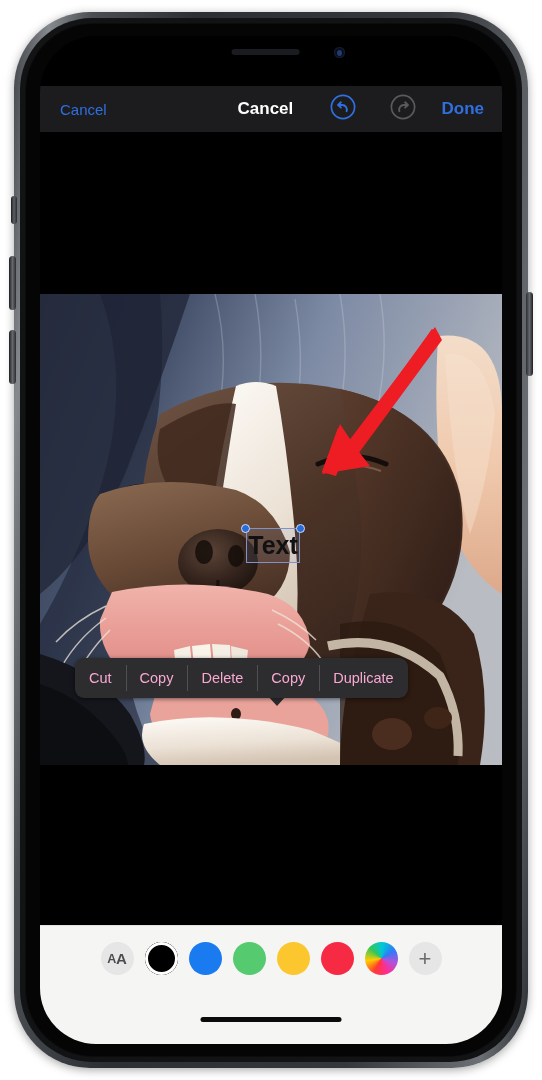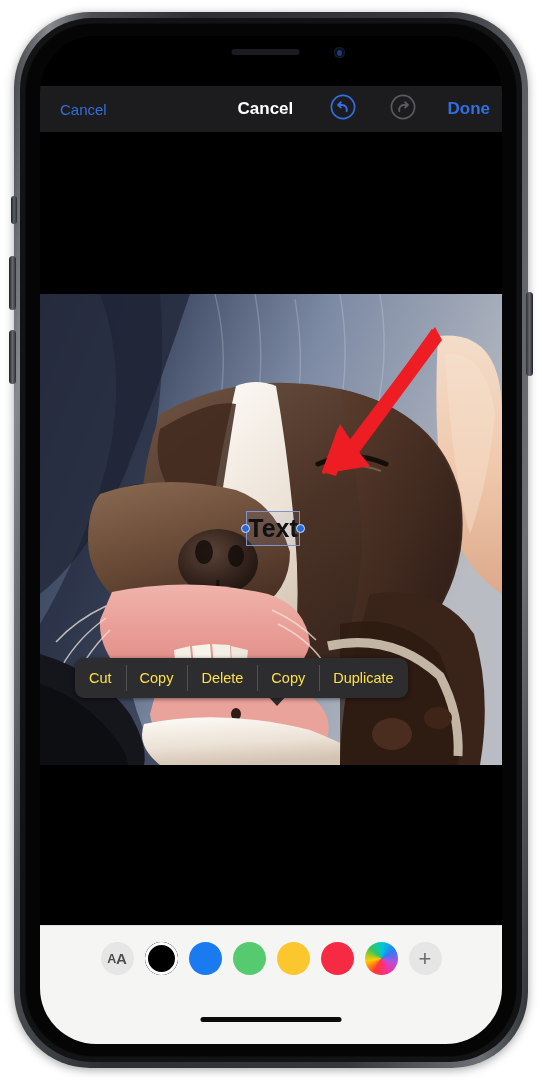--- a/index.html
+++ b/index.html
@@ -110,21 +110,21 @@
   }
   .nav-cancel {
     position:absolute; left:20px; top:50%; transform:translateY(-50%);
     color:#2f6fe0; font-size:15px;
   }
   .nav-title {
     position:absolute; left:50%; transform:translate(-60%,-50%); top:50%;
     color:#fff; font-size:17px; font-weight:bold;
   }
   .nav-done {
-    position:absolute; right:12px; top:50%; transform:translateY(-50%);
+    position:absolute; right:18px; top:50%; transform:translateY(-50%);
     color:#2f6fe0; font-size:17px; font-weight:bold;
   }
   .nav-undo { position:absolute; left:290px; top:50%; transform:translateY(-50%); }
   .nav-redo { position:absolute; left:350px; top:50%; transform:translateY(-50%); }
 
   
   .canvas-area {
     position:absolute; left:0; top:96px; width:462px; height:793px;
     background:#000;
   }
@@ -136,35 +136,35 @@
 
   
   .ctx-menu {
     position:absolute; left:35px; top:364px;
     height:40px; display:flex; align-items:stretch;
     background:#2d2d2f; border-radius:9px; overflow:hidden;
     z-index:20; box-shadow:0 1px 4px rgba(0,0,0,.5);
   }
   .ctx-item {
     display:flex; align-items:center; justify-content:center;
-    color:#fde047; font-size:14.5px; padding:16px 14px; position:relative;
+    color:#f9a8d4; font-size:14.5px; padding:16px 14px; position:relative;
   }
   .ctx-item + .ctx-item::before {
     content:""; position:absolute; left:0; top:7px; bottom:7px;
     width:1px; background:rgba(255,255,255,.17);
   }
   .ctx-arrow {
     position:absolute; left:227px; top:401px;
     width:0; height:0; z-index:19;
     border-left:10px solid transparent;
     border-right:10px solid transparent;
     border-top:11px solid #2d2d2f;
   }
   .sel-box {
-    position:absolute; left:206px; top:217px;
+    position:absolute; left:206px; top:234px;
     width:54px; height:35px;
     border:1.4px solid #7d93c9; background:rgba(130,150,200,.12);
     z-index:18;
   }
   .sel-text {
     position:absolute; left:50%; top:50%; transform:translate(-50%,-52%);
     color:#111; font-size:25px; font-weight:bold; white-space:nowrap;
     font-family:"Liberation Sans", sans-serif;
   }
   .sel-handle {

